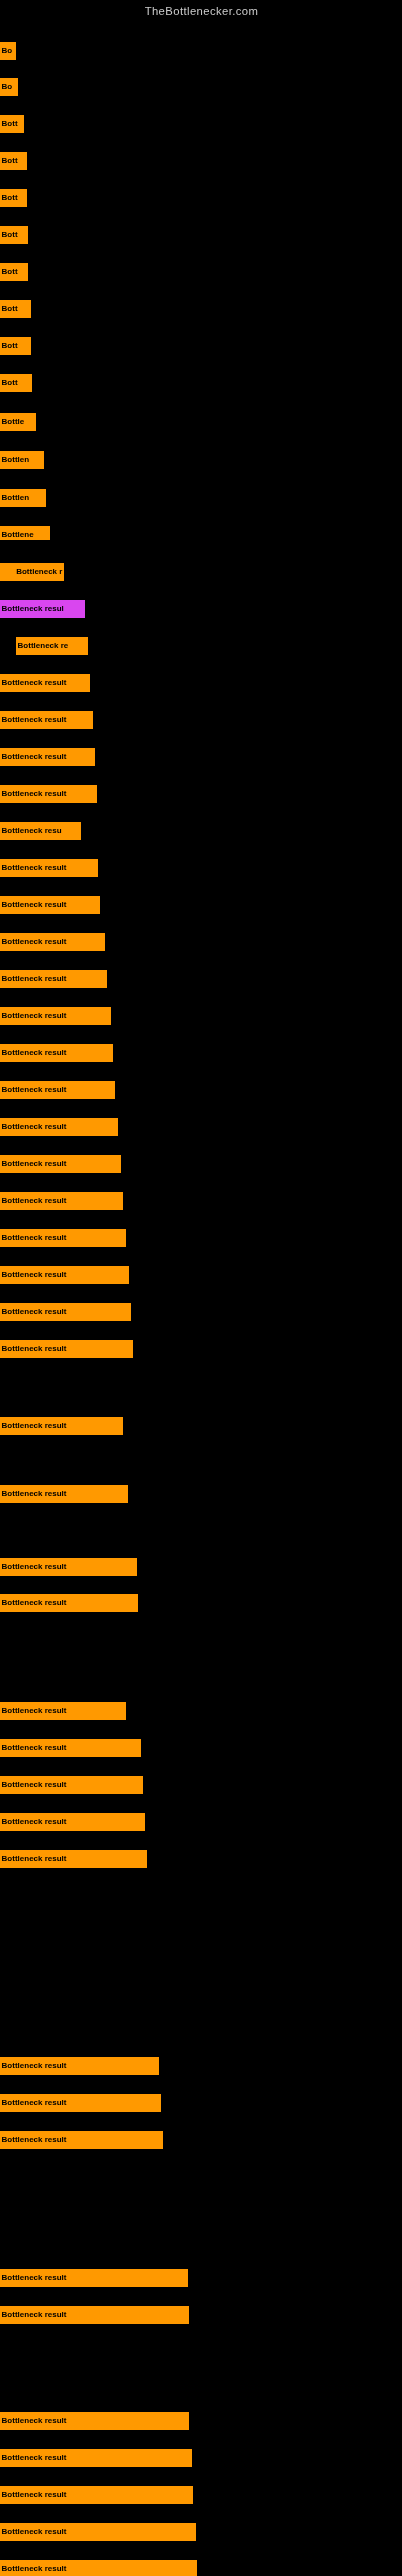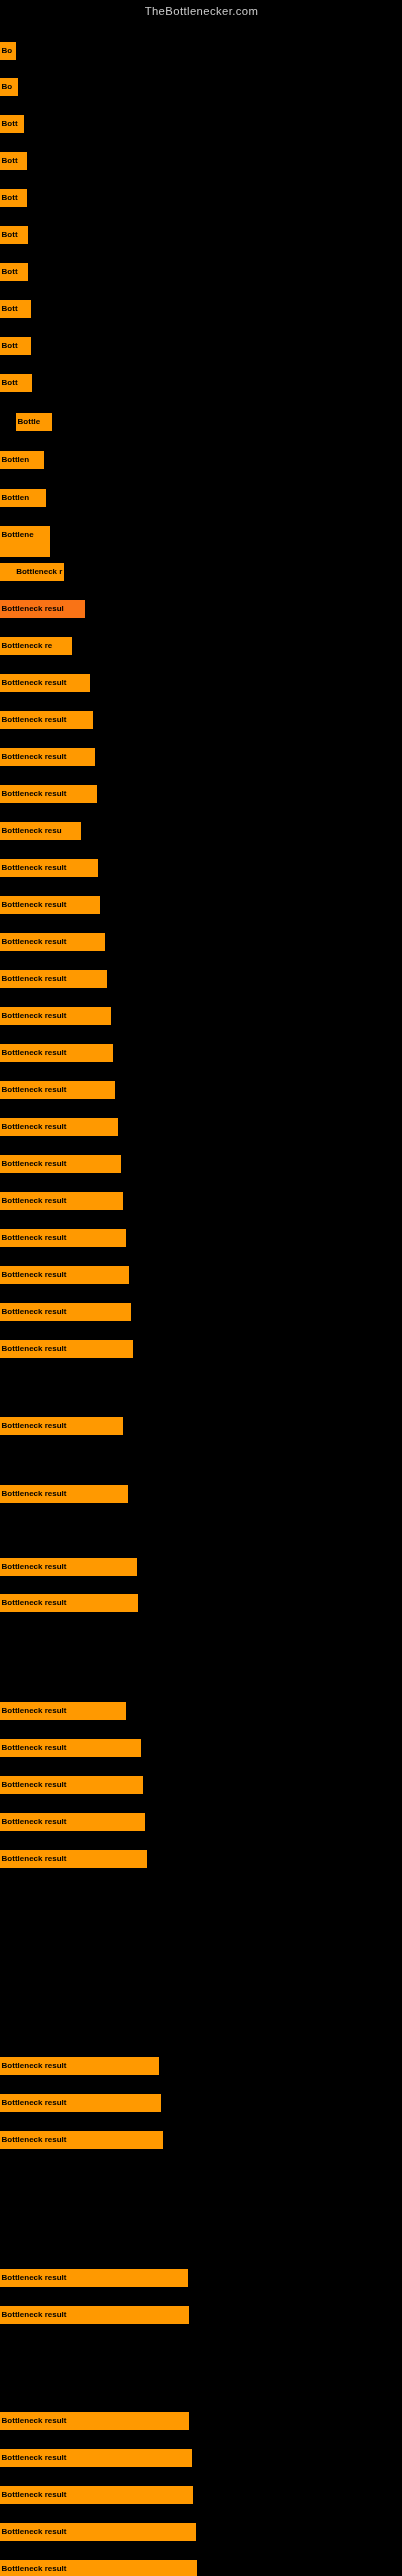--- a/index.html
+++ b/index.html
@@ -51,39 +51,39 @@
     </div>
     <div style="position: absolute; top: 280px; left: 0px; display: flex; align-items: center;">
       <div style="background-color: rgb(255, 153, 0); color: rgb(0, 0, 0); font-size: 8px; font-weight: bold; white-space: nowrap; overflow: hidden; display: inline-block; height: 17.7px; line-height: 17.7px; padding: 0px 1.6px; width: 31px;">Bott</div>
     </div>
     <div style="position: absolute; top: 317px; left: 0px; display: flex; align-items: center;">
       <div style="background-color: rgb(255, 153, 0); color: rgb(0, 0, 0); font-size: 8px; font-weight: bold; white-space: nowrap; overflow: hidden; display: inline-block; height: 17.7px; line-height: 17.7px; padding: 0px 1.6px; width: 31px;">Bott</div>
     </div>
     <div style="position: absolute; top: 354px; left: 0px; display: flex; align-items: center;">
       <div style="background-color: rgb(255, 153, 0); color: rgb(0, 0, 0); font-size: 8px; font-weight: bold; white-space: nowrap; overflow: hidden; display: inline-block; height: 17.7px; line-height: 17.7px; padding: 0px 1.6px; width: 32px;">Bott</div>
     </div>
-    <div style="position: absolute; top: 393px; left: 0px; display: flex; align-items: center; padding-left: 16px;">
+    <div style="position: absolute; top: 393px; left: 0px; display: flex; align-items: center;">
       <div style="background-color: rgb(255, 153, 0); color: rgb(0, 0, 0); font-size: 8px; font-weight: bold; white-space: nowrap; overflow: hidden; display: inline-block; height: 17.7px; line-height: 17.7px; padding: 0px 1.6px; width: 36px;">Bottle</div>
     </div>
     <div style="position: absolute; top: 431px; left: 0px; display: flex; align-items: center;">
       <div style="background-color: rgb(255, 153, 0); color: rgb(0, 0, 0); font-size: 8px; font-weight: bold; white-space: nowrap; overflow: hidden; display: inline-block; height: 17.7px; line-height: 17.7px; padding: 0px 1.6px; width: 44px;">Bottlen</div>
     </div>
     <div style="position: absolute; top: 469px; left: 0px; display: flex; align-items: center;">
       <div style="background-color: rgb(255, 153, 0); color: rgb(0, 0, 0); font-size: 8px; font-weight: bold; white-space: nowrap; overflow: hidden; display: inline-block; height: 17.7px; line-height: 17.7px; padding: 0px 1.6px; width: 46px;">Bottlen</div>
     </div>
     <div style="position: absolute; top: 506px; left: 0px; display: flex; align-items: center;">
-      <div style="background-color: rgb(255, 153, 0); color: rgb(0, 0, 0); font-size: 8px; font-weight: bold; white-space: nowrap; overflow: hidden; display: inline-block; height: 31px; line-height: 17.7px; padding: 0px 1.6px; width: 50px;">Bottlene</div>
+      <div style="background-color: rgb(255, 153, 0); color: rgb(0, 0, 0); font-size: 8px; font-weight: bold; white-space: nowrap; overflow: hidden; display: inline-block; height: 14px; line-height: 17.7px; padding: 0px 1.6px; width: 50px;">Bottlene</div>
     </div>
     <div style="position: absolute; top: 543px; left: 0px; display: flex; align-items: center;">
       <div style="background-color: rgb(255, 153, 0); color: rgb(0, 0, 0); font-size: 8px; font-weight: bold; white-space: nowrap; overflow: hidden; display: inline-block; height: 17.7px; line-height: 17.7px; padding: 0px 1.6px; width: 64px; text-align: right;">Bottleneck r</div>
     </div>
     <div style="position: absolute; top: 580px; left: 0px; display: flex; align-items: center;">
-      <div style="background-color: #f97316; color: rgb(0, 0, 0); font-size: 8px; font-weight: bold; white-space: nowrap; overflow: hidden; display: inline-block; height: 17.7px; line-height: 17.7px; padding: 0px 1.6px; width: 85px;">Bottleneck resul</div>
+      <div style="background-color: #d946ef; color: rgb(0, 0, 0); font-size: 8px; font-weight: bold; white-space: nowrap; overflow: hidden; display: inline-block; height: 17.7px; line-height: 17.7px; padding: 0px 1.6px; width: 85px;">Bottleneck resul</div>
     </div>
-    <div style="position: absolute; top: 617px; left: 0px; display: flex; ">
+    <div style="position: absolute; top: 617px; left: 0px; display: flex;  padding-left: 16px;">
       <div style="background-color: rgb(255, 153, 0); color: rgb(0, 0, 0); font-size: 8px; font-weight: bold; white-space: nowrap; overflow: hidden; display: inline-block; height: 17.7px; line-height: 17.7px; padding: 0px 1.6px; width: 72px;">Bottleneck re</div>
     </div>
     <div style="position: absolute; top: 654px; left: 0px; display: flex; align-items: center;">
       <div style="background-color: rgb(255, 153, 0); color: rgb(0, 0, 0); font-size: 8px; font-weight: bold; white-space: nowrap; overflow: hidden; display: inline-block; height: 17.7px; line-height: 17.7px; padding: 0px 1.6px; width: 90px;">Bottleneck result</div>
     </div>
     <div style="position: absolute; top: 691px; left: 0px; display: flex; align-items: center;">
       <div style="background-color: rgb(255, 153, 0); color: rgb(0, 0, 0); font-size: 8px; font-weight: bold; white-space: nowrap; overflow: hidden; display: inline-block; height: 17.7px; line-height: 17.7px; padding: 0px 1.6px; width: 93px;">Bottleneck result</div>
     </div>
     <div style="position: absolute; top: 728px; left: 0px; display: flex; align-items: center;">
       <div style="background-color: rgb(255, 153, 0); color: rgb(0, 0, 0); font-size: 8px; font-weight: bold; white-space: nowrap; overflow: hidden; display: inline-block; height: 17.7px; line-height: 17.7px; padding: 0px 1.6px; width: 95px;">Bottleneck result</div>

